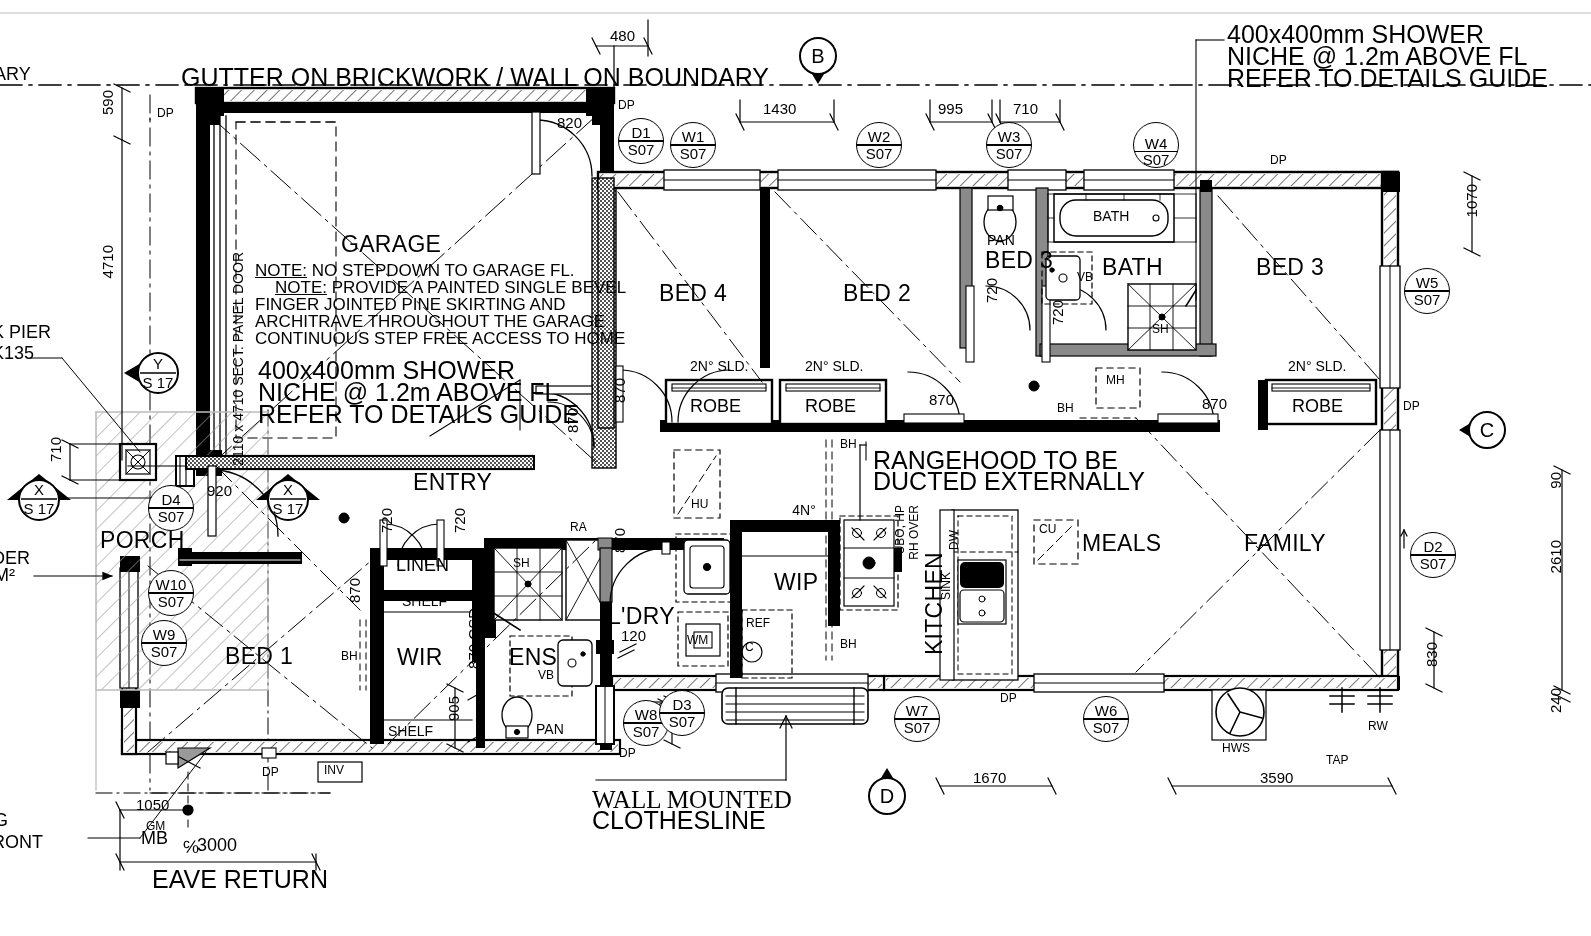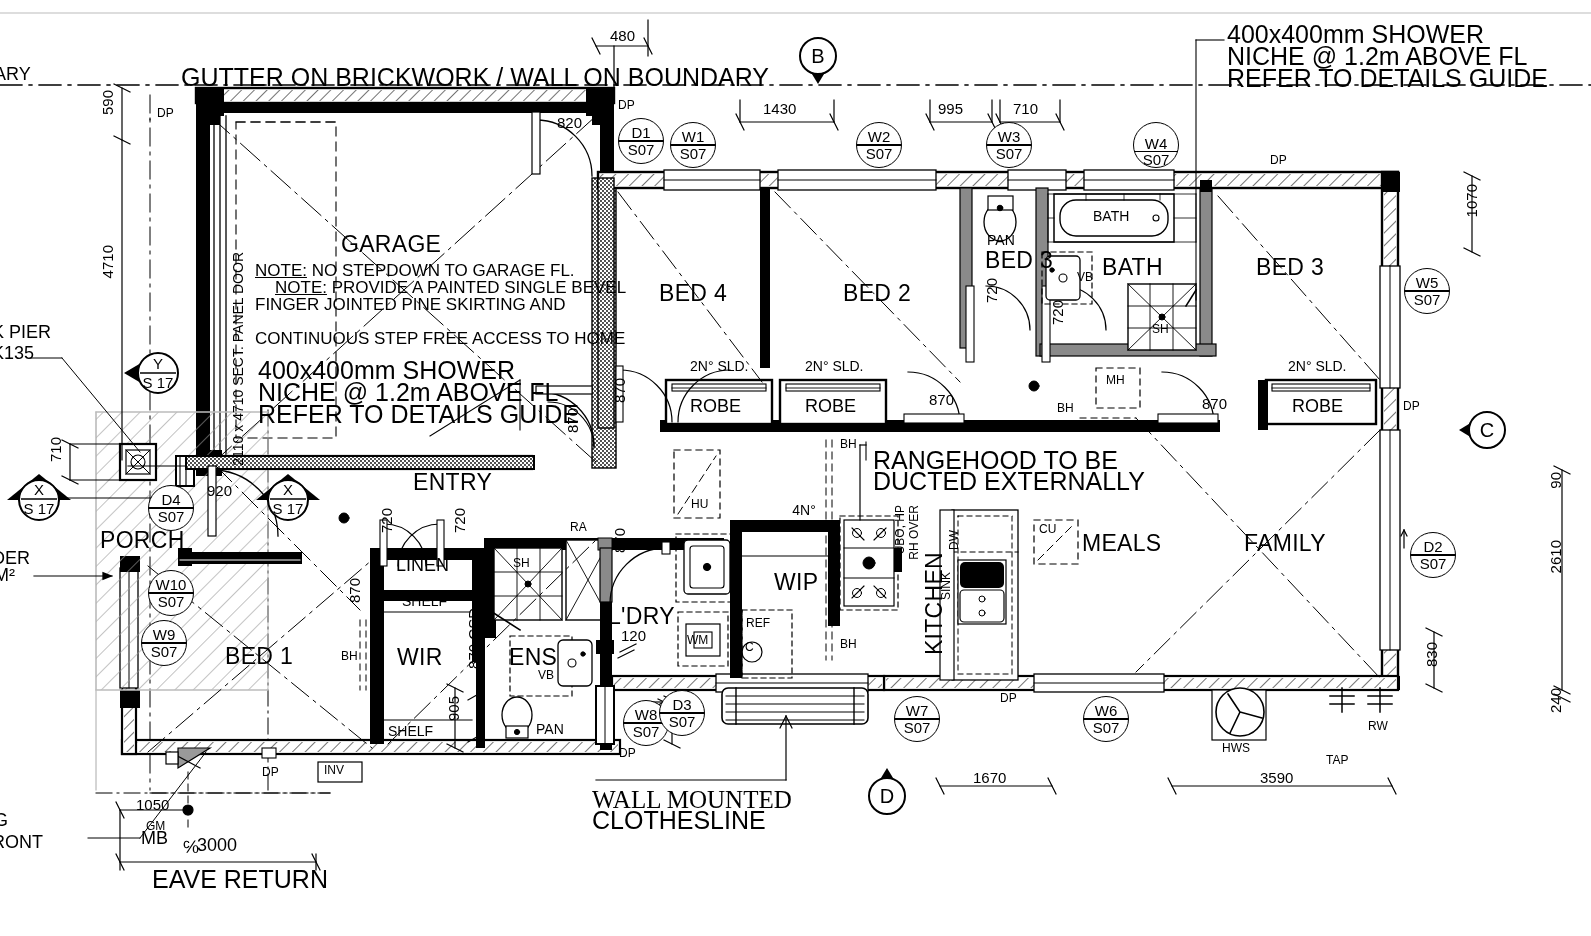--- a/index.html
+++ b/index.html
@@ -553,20 +553,21 @@
   </g>
 </svg>
 
 <div class="t notebig" style="left:181px;top:64px;">GUTTER ON BRICKWORK / WALL ON BOUNDARY</div>
 <div class="t rm-sm" style="left:-6px;top:65px;">ARY</div>
 
 <div class="t rm" style="left:341px;top:232px;">GARAGE</div>
 <div class="t note" style="left:255px;top:262px;"><span class="u">NOTE:</span><span> NO STEPDOWN TO GARAGE FL.</span></div>
 <div class="t note" style="left:255px;top:279px;margin-left:20px;"><span class="u">NOTE:</span><span> PROVIDE A PAINTED SINGLE BEVEL</span></div>
 <div class="t note" style="left:255px;top:296px;">FINGER JOINTED PINE SKIRTING AND</div>
+<div class="t note" style="left:255px;top:313px;">ARCHITRAVE THROUGHOUT THE GARAGE</div>
 <div class="t note" style="left:255px;top:330px;">CONTINUOUS STEP FREE ACCESS TO HOME</div>
 <div class="t notebig" style="left:258px;top:357px;">400x400mm SHOWER</div>
 <div class="t notebig" style="left:258px;top:379px;">NICHE @ 1.2m ABOVE FL</div>
 <div class="t notebig" style="left:258px;top:401px;">REFER TO DETAILS GUIDE</div>
 <div class="t rm-xs vert" style="left:231px;top:252px;">2110 x 4710 SECT. PANEL DOOR</div>
 
 <div class="t notebig" style="left:1227px;top:21px;">400x400mm SHOWER</div>
 <div class="t notebig" style="left:1227px;top:43px;">NICHE @ 1.2m ABOVE FL</div>
 <div class="t notebig" style="left:1227px;top:65px;">REFER TO DETAILS GUIDE</div>
 

